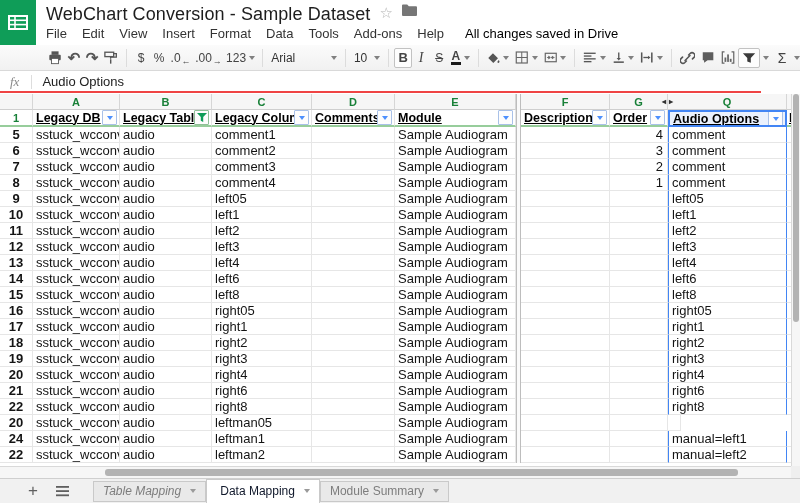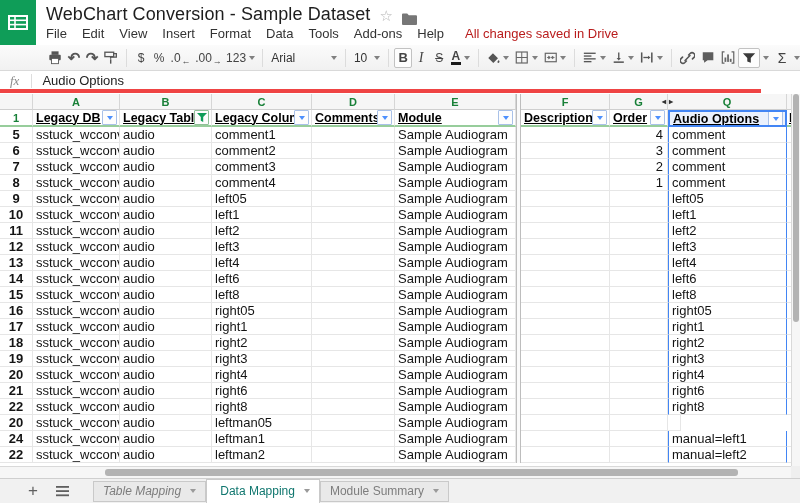--- a/index.html
+++ b/index.html
@@ -3,27 +3,27 @@
 <meta charset="utf-8">
 <style>
   html,body{margin:0;padding:0;background:#fff;}
   #app{position:relative;width:800px;height:503px;overflow:hidden;
        font-family:"Liberation Sans",sans-serif;background:#fff;}
 
   
   .titlebar{position:absolute;top:0;left:0;width:800px;height:45px;background:#fff;}
   .logo{position:absolute;top:0;left:0;width:36px;height:45px;background:#0f9d58;
         display:flex;align-items:center;justify-content:center;}
-  .title-row{position:absolute;left:46px;top:4px;display:flex;align-items:flex-end;}
+  .title-row{position:absolute;left:46px;top:4px;display:flex;align-items:flex-start;}
   .doc-title{font-size:18px;color:#1d1d1d;letter-spacing:.1px;}
   .star{font-size:15px;color:#b5b5b5;margin-left:9px;cursor:pointer;}
   .folder{margin-left:9px;display:flex;align-items:center;}
   .menubar{position:absolute;left:46px;top:26px;display:flex;align-items:center;font-size:13px;color:#333;}
   .menu-item{margin-right:15px;cursor:pointer;}
-  .save-status{color:#b91c1c;font-size:13px;margin-left:6px;}
+  .save-status{color:#000000;font-size:13px;margin-left:6px;}
 
   
   .tb{position:absolute;top:45px;left:0;width:800px;height:26px;box-sizing:border-box;
       background:linear-gradient(#fbfbfb,#f1f1f1);border-bottom:1px solid #d9d9d9;
       display:flex;align-items:center;padding-left:45px;}
   .tbtn{height:20px;min-width:18px;padding:0 3px;display:flex;align-items:center;justify-content:center;
         color:#444;font-size:12px;border-radius:2px;cursor:pointer;box-sizing:border-box;}
   .tbtn.glyph{font-size:15px;font-weight:bold;color:#555;}
   .tbtn.pressed{border:1px solid #c2c2c2;background:#fdfdfd;}
   .caret{width:0;height:0;border-left:3px solid transparent;border-right:3px solid transparent;
@@ -31,21 +31,21 @@
   .sep{width:1px;height:18px;background:#dcdcdc;margin:0 5px;flex:none;}
   .fontbox{width:76px;justify-content:space-between;color:#333;}
   .sizebox{width:34px;justify-content:space-between;color:#333;}
   .subarrow{font-size:9px;margin-left:1px;color:#444;position:relative;top:3px;}
   .tc-a{font-weight:bold;border-bottom:3px solid #1a1a1a;line-height:11px;padding:0 1px;}
   .italic-i{font-family:"Liberation Serif",serif;font-style:italic;font-size:14px;}
   .strike-s{text-decoration:line-through;}
 
   
   .fbar{position:absolute;top:72px;left:0;width:761px;height:21px;background:#fff;
-        border-bottom:4px solid #ef4444;display:flex;align-items:center;box-sizing:border-box;}
+        border-bottom:2px solid #ef4444;display:flex;align-items:center;box-sizing:border-box;}
   .fx{font-family:"Liberation Serif",serif;font-style:italic;color:#8a8a8a;font-size:13px;margin-left:10px;}
   .fsep{width:1px;height:14px;background:#ddd;margin:0 10px 0 12px;}
   .fval{font-size:13px;color:#222;}
 
   
   .grid{position:absolute;top:94px;left:0;width:800px;height:372px;overflow:hidden;background:#fff;}
   .grow{display:flex;}
   .cell{box-sizing:border-box;flex:none;overflow:hidden;white-space:nowrap;position:relative;}
   .w-gutter{width:33px}.w-a{width:87px}.w-b{width:92px}.w-c{width:100px}.w-d{width:83px}
   .w-e{width:121px}.w-div{width:5px}.w-f{width:89px}.w-g{width:58px}.w-q{width:119px}.w-fl{width:13px}
@@ -89,21 +89,21 @@
   .scorner{position:absolute;top:466px;left:791px;width:9px;height:12px;background:#efefef;}
 
   
   .tabbar{position:absolute;top:478px;left:0;width:800px;height:25px;background:#f1f1f1;
      border-top:1px solid #cfcfcf;box-sizing:border-box;display:flex;align-items:center;}
   .addbtn{margin-left:28px;color:#5f5f5f;font-size:17px;line-height:16px;cursor:pointer;}
   .allsheets{margin-left:18px;display:flex;align-items:center;cursor:pointer;}
   .tabs{display:flex;align-items:center;margin-left:24px;}
   .tab{height:19px;padding:0 9px;display:flex;align-items:center;background:#e9e9e9;
      border:1px solid #c9c9c9;color:#7d7d7d;font-size:12px;cursor:pointer;}
-  .tab.active{height:23px;background:#fff;color:#0f766e;padding-left:13px;}
+  .tab.active{height:23px;background:#fff;color:#0f172a;padding-left:13px;}
   .tabcaret{width:0;height:0;border-left:3px solid transparent;border-right:3px solid transparent;
      border-top:4px solid #9a9a9a;margin-left:9px;}
 </style>
 </head>
 <body>
 
 <div id="app">
 
   <div class="titlebar">
     <div class="logo">

